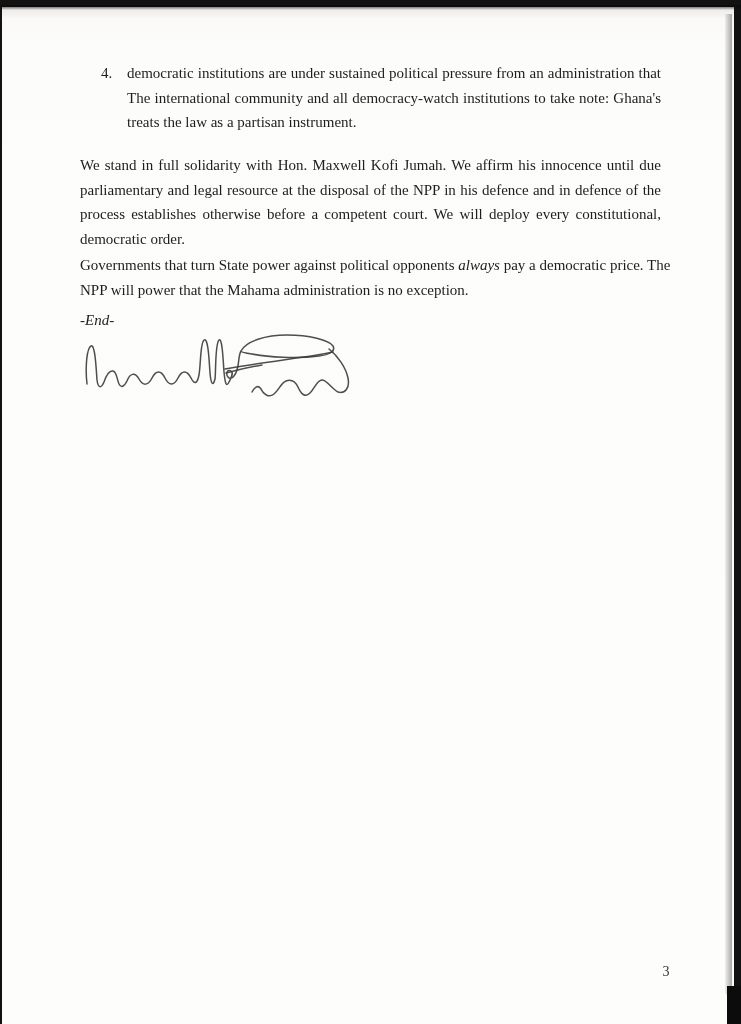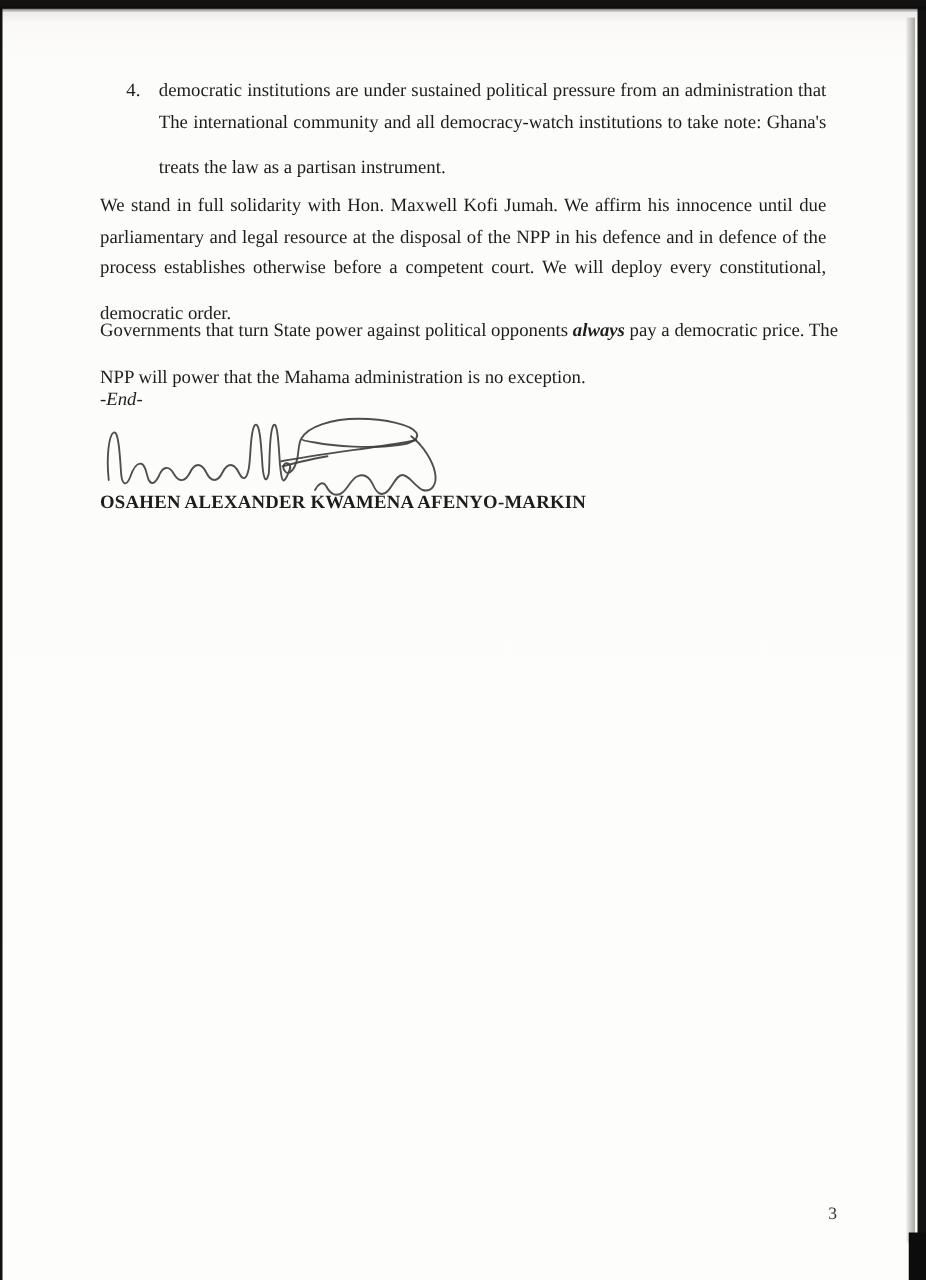--- a/index.html
+++ b/index.html
@@ -23,29 +23,29 @@
     position:absolute;left:727px;top:986px;width:14px;height:38px;background:#0c0c0c;
   }
   .topbar-blur{
     position:absolute;left:0;top:5px;width:741px;height:5px;
     background:linear-gradient(180deg,rgba(10,10,10,.8),rgba(10,10,10,0));
   }
 
   
   .block{position:absolute;font-size:15px;line-height:24.6px;color:#1d1d1d;}
   .jline{white-space:nowrap;text-align:justify;text-align-last:justify;}
-  .jline-last{white-space:nowrap;text-align:left;text-align-last:left;margin-top:12px;}
+  .jline-last{white-space:nowrap;text-align:left;text-align-last:left;}
 
   .item4{left:99px;top:54px;width:560px;}
   .item4 .marker{position:absolute;left:0;top:0;}
   .item4 .body{margin-left:26px;width:534px;}
 
   .para-solidarity{left:78px;top:146px;width:581px;}
   .para-price{left:78px;top:246px;width:581px;}
-  .em-bi{font-weight:bold;font-style:italic;}
+  .em-bi{font-weight:normal;font-style:italic;}
 
   .end-marker{left:78px;top:301px;width:200px;font-style:italic;}
 
   .signature{position:absolute;left:80px;top:325px;width:272px;height:70px;}
   .signature svg{display:block;width:272px;height:70px;}
   .sig-stroke{fill:none;stroke:#3f3f3f;stroke-width:1.5;stroke-linecap:round;stroke-linejoin:round;opacity:.92;}
 
   .signatory{left:78px;top:387px;width:460px;font-weight:bold;line-height:17.6px;letter-spacing:.2px;}
   .page-number{left:654px;top:957px;width:20px;font-size:14px;line-height:16px;color:#333;text-align:center;}
 </style>
@@ -83,21 +83,20 @@
       <path class="sig-stroke" d="M 5 52 C 3 34 5 16 9 14 C 13 12 14 34 15 48 C 16 56 19 57 22 50 C 24 44 27 38 31 39 C 35 40 35 48 37 52 C 39 56 42 55 45 49 C 48 41 53 40 57 47 C 61 54 66 54 70 46 C 74 38 79 38 83 46 C 87 54 92 54 96 46 C 100 38 105 38 109 46 C 112 52 115 53 117 43 C 119 31 118 12 122 8 C 126 5 127 26 128 41 C 129 52 131 55 133 47 C 134 39 133 12 137 8 C 140 5 141 25 142 40 C 143 50 144 56 147 50 C 149 46 152 41 149 39 C 146 37 143 41 146 45 C 149 49 154 44 156 34 C 157 28 157 22 159 19 C 164 9 184 3 205 3 C 227 3 247 8 251 14 C 254 19 247 23 237 24 C 215 27 185 25 170 22 C 163 21 159 20 159 19"></path>
 
       <path class="sig-stroke" d="M 247 17 C 256 24 264 36 266 46 C 268 56 263 62 256 60 C 249 56 245 48 240 48 C 235 48 233 56 228 61 C 223 66 219 62 216 55 C 213 49 209 47 204 49 C 199 51 197 58 192 62 C 187 66 182 63 179 57 C 176 52 172 56 170 60"></path>
 
       <path class="sig-stroke" d="M 143 37 C 170 32 210 27 235 23 C 242 22 247 21 251 20"></path>
       <path class="sig-stroke" d="M 144 41 C 156 38 168 35 180 33"></path>
     </svg>
   </div>
 
   <div class="block signatory">
-    <div>OSAHEN ALEXANDER KWAMENA AFENYO-MARKIN</div>
   </div>
 
   <div class="block page-number">3</div>
 
   <div class="edge-strip-right" style="left:723px;"></div>
 </div>
 
 <div class="topbar-blur"></div>
 <div class="edge-corner-dark"></div>
 

